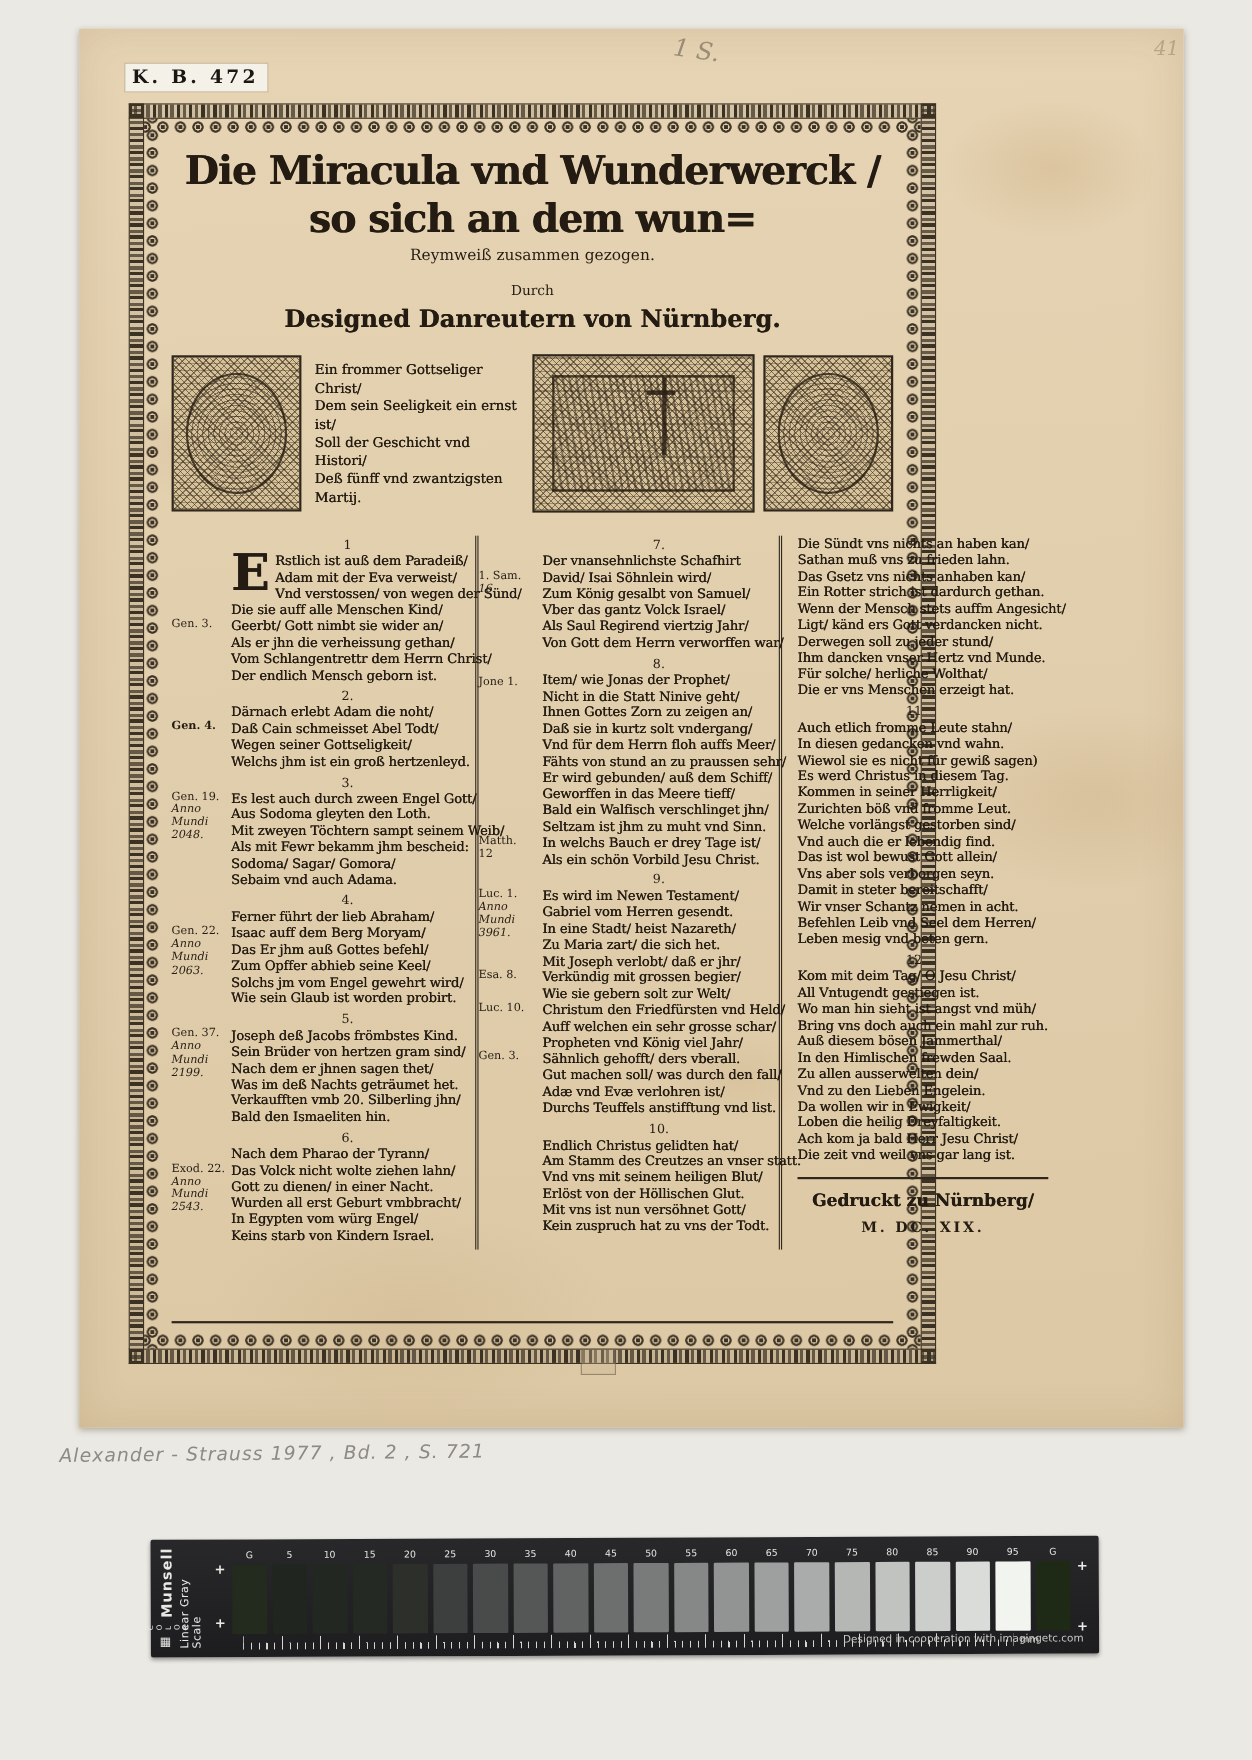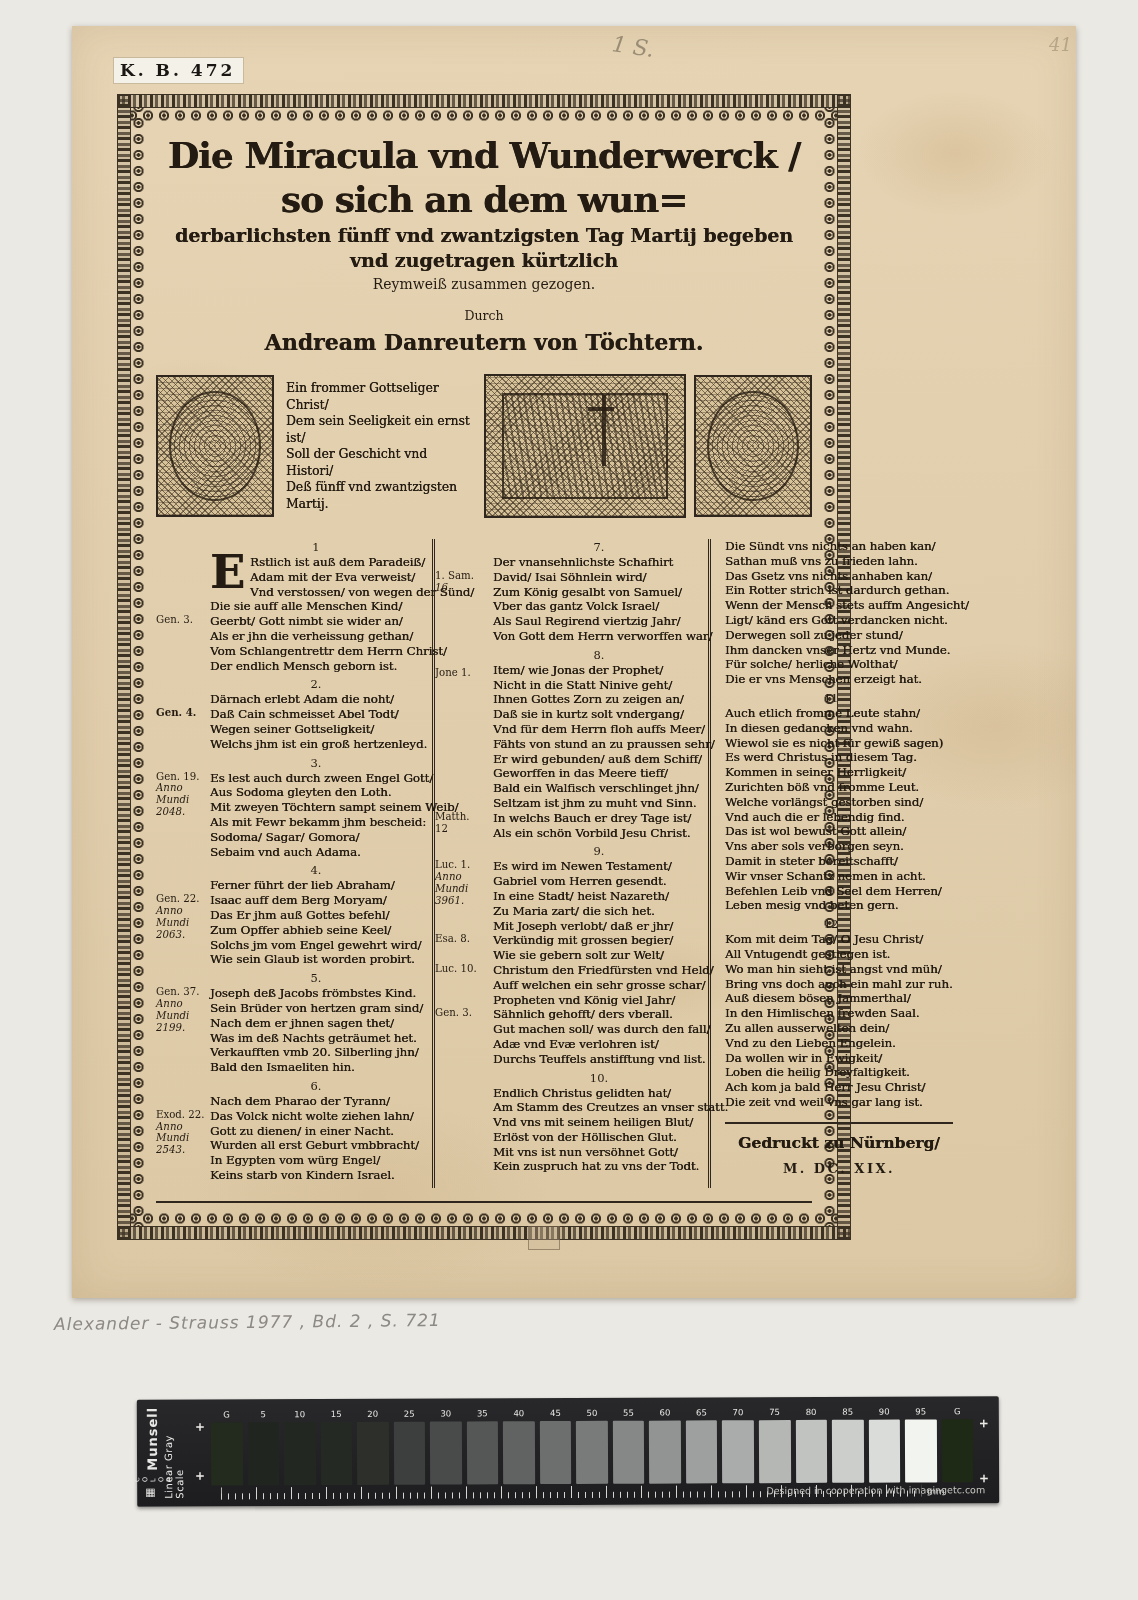--- a/index.html
+++ b/index.html
@@ -161,24 +161,23 @@
     <div class="band chain-h" style="bottom:0;"></div>
     <div class="band chain-v" style="left:0;"></div>
     <div class="band chain-v" style="right:0;"></div>
     <div class="band ros ros-h" style="top:13px;"></div>
     <div class="band ros ros-h" style="bottom:13px;"></div>
     <div class="band ros ros-v" style="left:13px;"></div>
     <div class="band ros ros-v" style="right:13px;"></div>
 
     <div class="content">
       <div class="t1">Die Miracula vnd Wunderwerck / so sich an dem wun=</div>
-      <div class="t2">derbarlichsten fünff vnd zwantzigsten Tag Martij begeben vnd zugetragen kürtzlich</div>
       <div class="t3">Reymweiß zusammen gezogen.</div>
       <div class="durch">Durch</div>
-      <div class="author">Andream Danreutern von Töchtern.</div>
+      <div class="author">Designed Danreutern von Nürnberg.</div>
 
       <div class="wcrow">
         <div class="woodcut wc-small"></div>
         <div class="caption">
           <div>Ein frommer Gottseliger Christ/</div>
           <div>Dem sein Seeligkeit ein ernst ist/</div>
           <div>Soll der Geschicht vnd Histori/</div>
           <div>Deß fünff vnd zwantzigsten Martij.</div>
         </div>
         <div class="woodcut wc-mid"></div>

